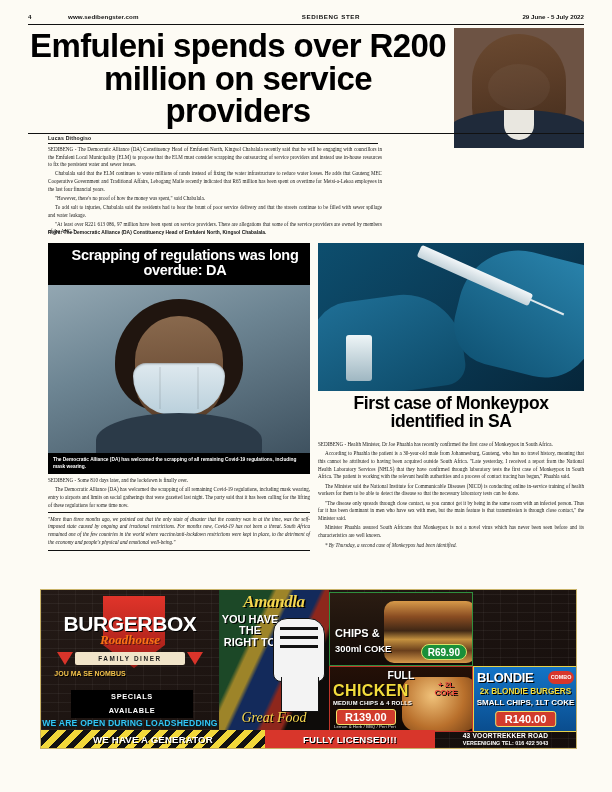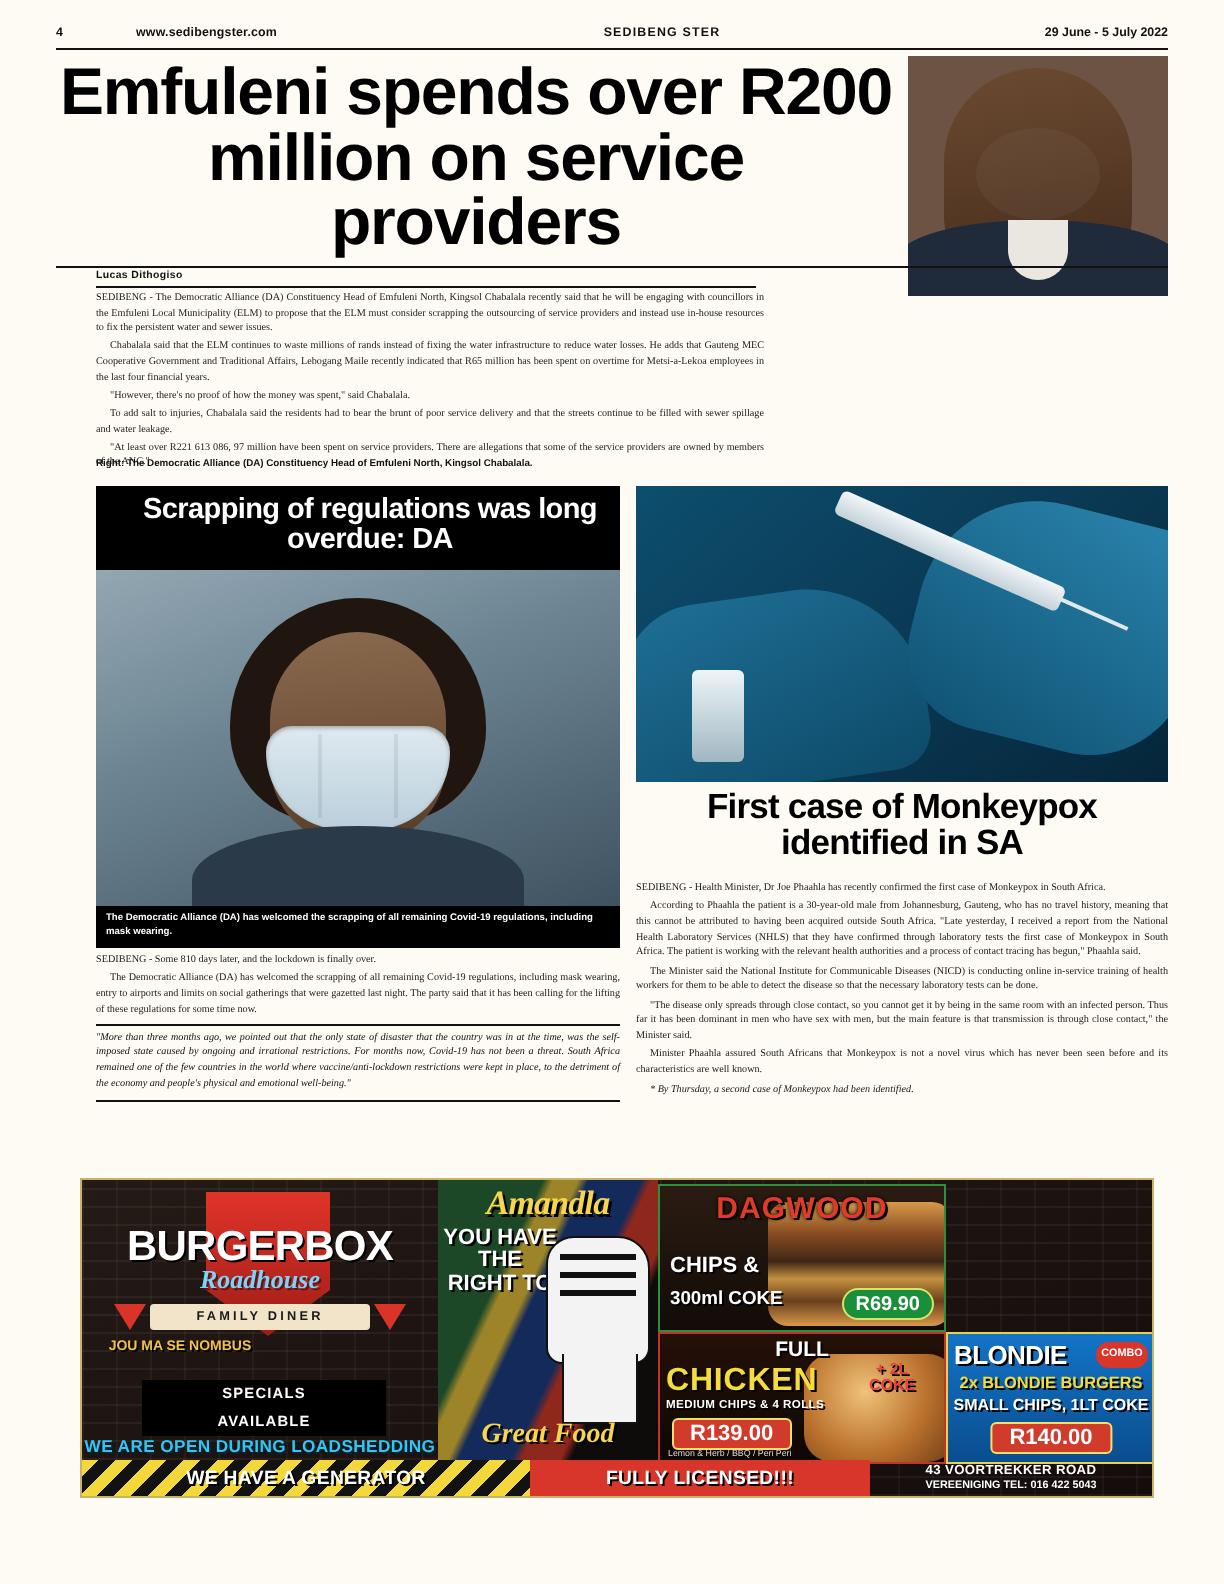--- a/index.html
+++ b/index.html
@@ -199,21 +199,21 @@
     text-shadow:1px 1px 0 #000;
   }
   .bb-shield{
     position:absolute;left:62px;top:6px;width:62px;height:72px;
     background:linear-gradient(180deg,#e0342a,#9d1d16);
     clip-path:polygon(0 0,100% 0,100% 68%,50% 100%,0 68%);
   }
   .bb-road{
     position:absolute;left:6px;top:42px;width:166px;text-align:center;
     font-family:"Liberation Serif",serif;font-style:italic;font-weight:bold;
-    font-size:13px;color:#7dd3fc;text-shadow:1px 1px 0 #5a1710;
+    font-size:13px;color:#f97316;text-shadow:1px 1px 0 #5a1710;
   }
   .bb-diner{
     position:absolute;left:34px;top:62px;width:110px;height:13px;
     background:#f1e4c9;border-radius:2px;
     font-family:"Liberation Sans",sans-serif;font-weight:bold;
     font-size:6.4px;color:#1b1b1b;letter-spacing:1.6px;
     text-align:center;line-height:13px;
   }
   .bb-tri{position:absolute;top:62px;width:0;height:0;
     border-left:8px solid transparent;border-right:8px solid transparent;
@@ -261,21 +261,21 @@
   .am-fist:before{
     content:"";position:absolute;left:6px;top:8px;width:38px;height:3px;
     box-shadow:0 0 0 0 #111,0 9px 0 #111,0 18px 0 #111;background:#111;
   }
   .am-arm{
     position:absolute;right:10px;bottom:18px;width:36px;height:34px;
     background:#f3f3f3;border:1.6px solid #111;border-top:none;
   }
   .am-food{
     position:absolute;left:0;bottom:4px;width:110px;text-align:center;
-    font-family:"Liberation Serif",serif;font-style:italic;font-weight:bold;
+    font-family:"Liberation Serif",serif;font-style:italic;font-weight:normal;
     font-size:14px;color:#f5d64e;text-shadow:1.2px 1.2px 0 #000;
   }
 
   
   .ad-dg{position:absolute;left:288px;top:2px;width:142px;height:72px;overflow:hidden;
     border:1.4px solid #2f8f3e;background:linear-gradient(180deg,#2b1c12,#120b07);}
   .dg-burger{
     position:absolute;right:-4px;top:8px;width:92px;height:62px;border-radius:10px;
     background:linear-gradient(180deg,#d79a4a 0%,#8a4d22 25%,#3f2715 48%,#c4913f 62%,#6a3f1c 80%,#d79a4a 100%);
   }
@@ -511,21 +511,20 @@
       <div class="am-ov"></div>
       <div class="am-title">Amandla</div>
       <div class="am-lines">YOU HAVE THE RIGHT TO</div>
       <div class="am-fist"></div>
       <div class="am-arm"></div>
       <div class="am-food">Great Food</div>
     </div>
 
     <div class="ad-dg">
       <div class="dg-burger"></div>
-      <div class="dg-name">DAGWOOD</div>
       <div class="dg-l1">CHIPS &amp;</div>
       <div class="dg-l2">300ml COKE</div>
       <div class="dg-price">R69.90</div>
     </div>
 
 
     <div class="ad-ch">
       <div class="ch-img"></div>
       <div class="ch-full">FULL</div>
       <div class="ch-word">CHICKEN</div>

